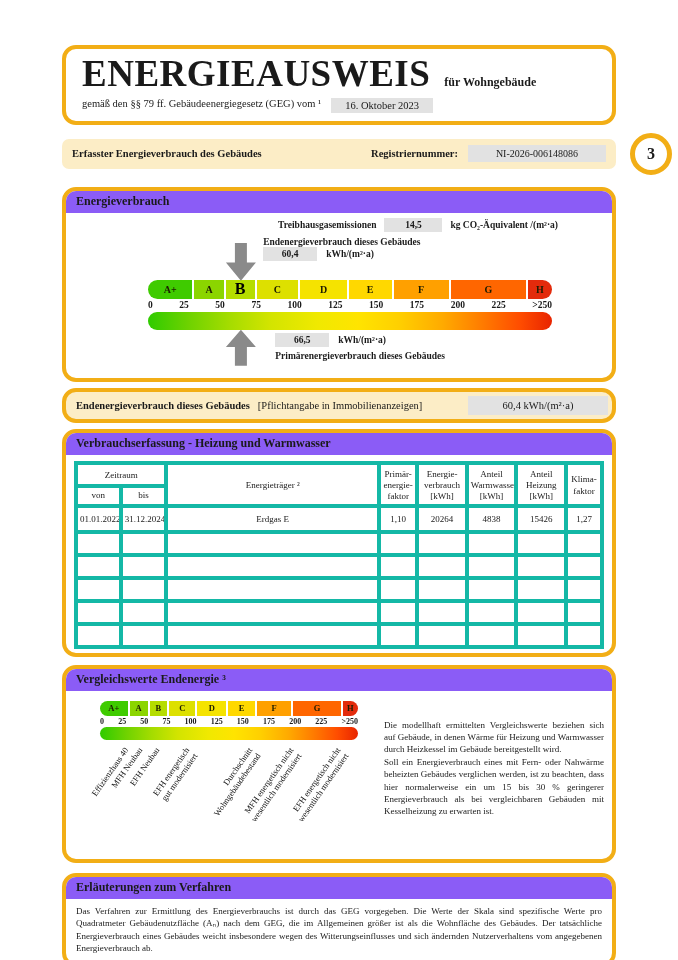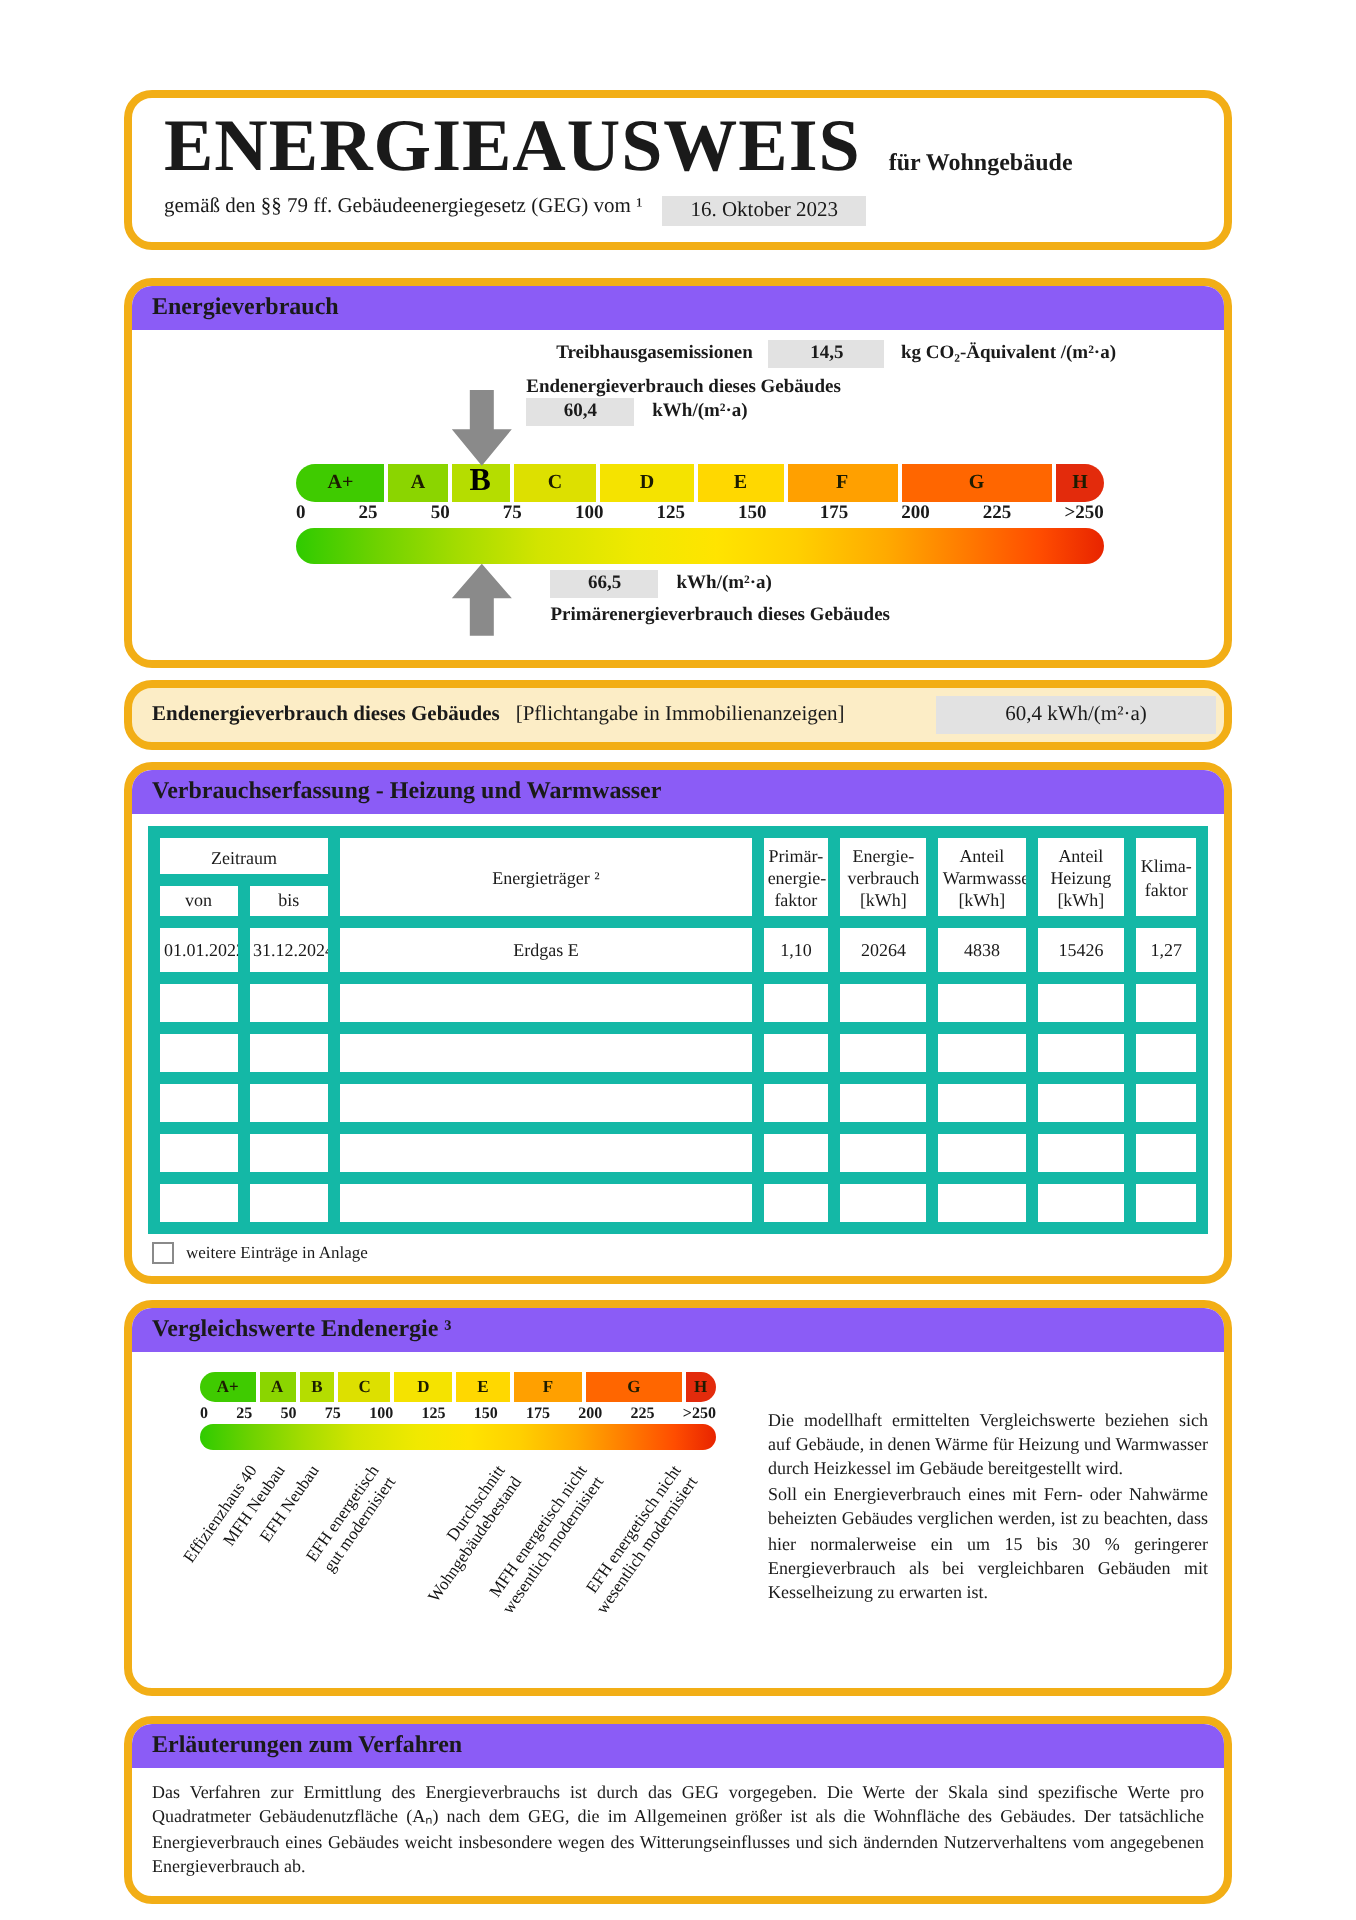--- a/index.html
+++ b/index.html
@@ -60,21 +60,21 @@
 
   
   .end-bar{display:flex;align-items:center;background:#FCEDC6;margin:6px 0;
            padding:4px 4px 4px 10px;font-size:10.5px;gap:8px;}
   .end-bar .b{font-weight:bold;}
   .end-bar .graybox{margin-left:auto;width:128px;padding:4px 6px;font-size:10.5px;}
 
   
   .table-body{padding:6px 8px 4px 8px;}
   table.cons{border-collapse:collapse;width:100%;font-size:9px;table-layout:fixed;}
-  table.cons th,table.cons td{border:6px solid #14b8a6;text-align:center;font-weight:normal;
+  table.cons th,table.cons td{border:4px solid #14b8a6;text-align:center;font-weight:normal;
                               padding:1px 2px;overflow:hidden;}
   table.cons th{white-space:pre-line;line-height:1.25;}
   th.no-b{border-bottom:none;}
   th.no-t{border-top:none;}
   table.cons thead tr:first-child th{padding-top:4px;}
   table.cons td{height:20px;}
   table.cons tr.empty td{height:17px;}
   .cb-row{display:flex;align-items:center;gap:6px;font-size:8.5px;padding:4px 2px 2px 2px;}
   .cb{width:9px;height:9px;border:1px solid #8a8a8a;background:#fff;display:inline-block;}
 
@@ -108,20 +108,29 @@
     <div class="title-line">
       <span class="main-title">ENERGIEAUSWEIS</span>
       <span class="title-sub">für Wohngebäude</span>
     </div>
     <div class="law-line">
       <span>gemäß den §§ 79 ff. Gebäudeenergiegesetz (GEG) vom ¹</span>
       <span class="graybox date-box">16. Oktober 2023</span>
     </div>
   </div>
 
+  <div class="info-row">
+    <div class="info-bar">
+      <span class="lbl">Erfasster Energieverbrauch des Gebäudes</span>
+      <span class="spacer"></span>
+      <span class="lbl">Registriernummer:</span>
+      <span class="graybox reg-box">NI-2026-006148086</span>
+    </div>
+    <div class="page-badge">3</div>
+  </div>
 
   <div class="gold-box">
     <div class="sec-head">Energieverbrauch</div>
     <div class="energy-body">
       <div class="ghg-row">
         <span>Treibhausgasemissionen</span>
         <span class="graybox">14,5</span>
         <span>kg CO₂-Äquivalent /(m²·a)</span>
       </div>
       <div class="scale-wrap scale-build">
@@ -270,24 +279,20 @@
               <td>&nbsp;</td>
               <td>&nbsp;</td>
               <td>&nbsp;</td>
               <td>&nbsp;</td>
               <td>&nbsp;</td>
               <td>&nbsp;</td>
               <td>&nbsp;</td>
             </tr>
           </tbody>
       </table>
-      <div class="cb-row">
-        <span class="cb"></span>
-        <span>weitere Einträge in Anlage</span>
-      </div>
     </div>
   </div>
 
   <div class="gold-box" style="margin-top:8px;">
     <div class="sec-head">Vergleichswerte Endenergie ³</div>
     <div class="cmp-body">
       <div class="cmp-scale scale-build">
         <div class="letter-band">
             <div class="seg" style="width: 11.5%; background: rgb(63, 203, 0);">A+</div>
             <div class="seg" style="width: 7.7%; background: rgb(139, 213, 0);">A</div>

